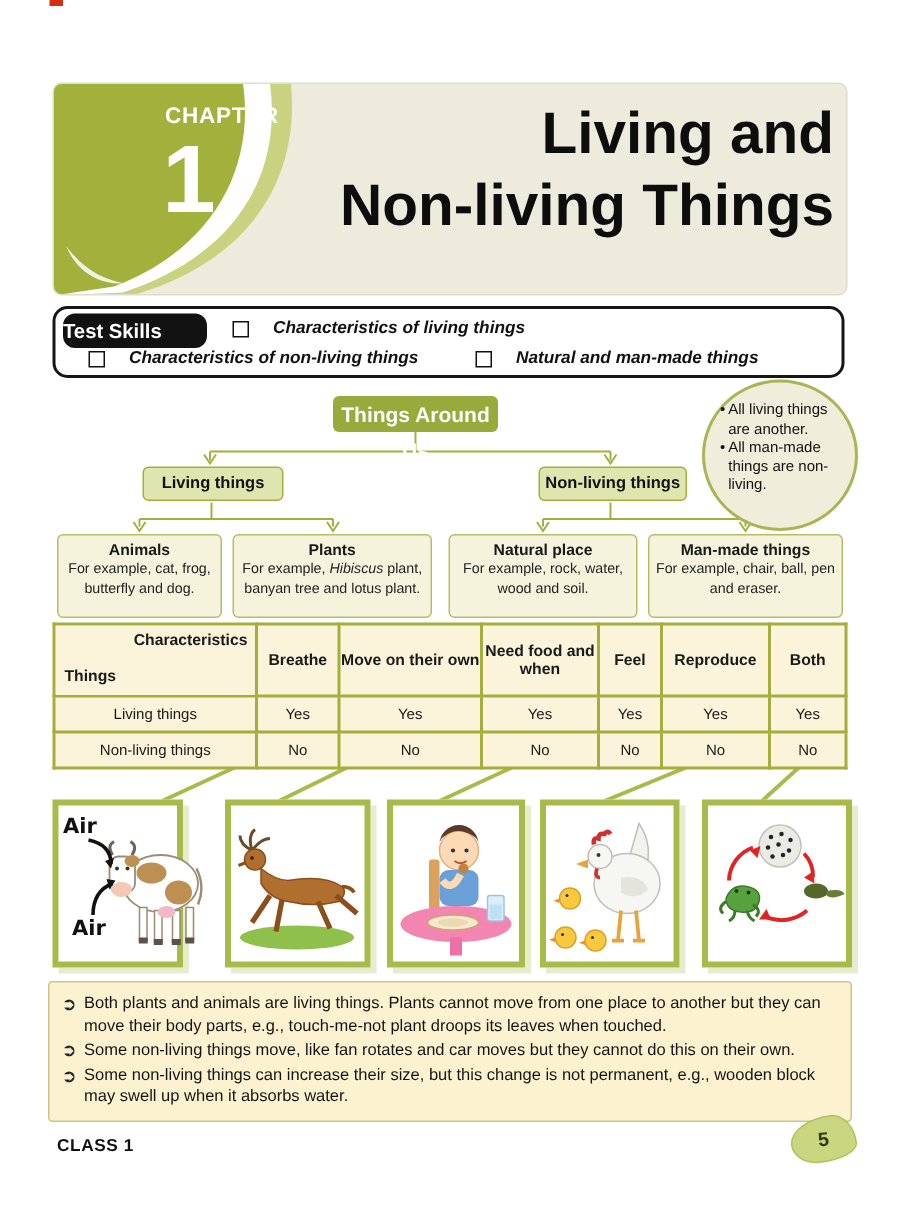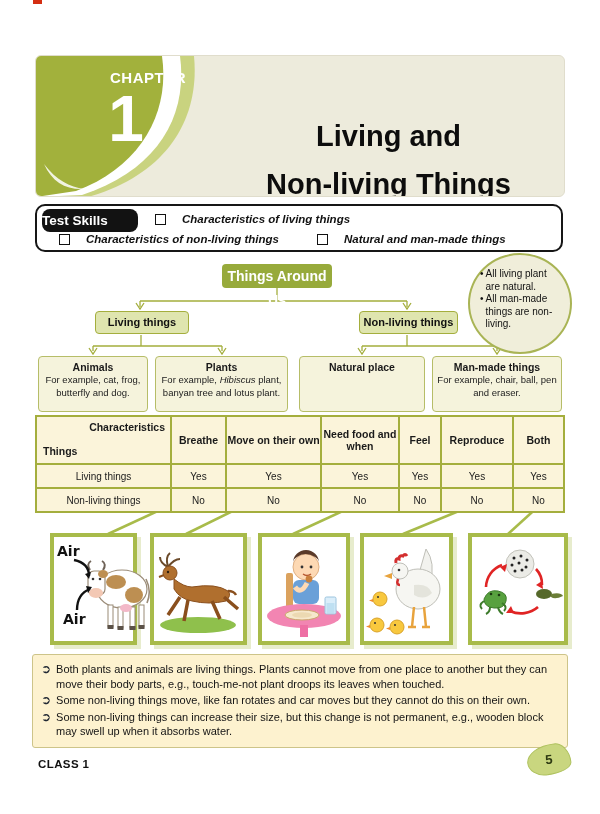--- a/index.html
+++ b/index.html
@@ -10,22 +10,22 @@
   
   #regmark{left:33px;top:0;width:9px;height:4px;background:#d42e12;}
 
   
   #header{left:35px;top:55px;width:528px;height:140px;background:#edebdc;border:1px solid #e0ddcc;
           border-radius:6px;overflow:hidden;}
   #chapter-blob{left:0;top:0;width:180px;height:140px;}
   #chapter-word{left:30px;top:13px;width:120px;text-align:right;color:#fff;font-weight:bold;
                 font-size:15px;letter-spacing:.5px;}
   #chapter-num{left:30px;top:26px;width:120px;text-align:center;color:#fff;font-weight:bold;font-size:64px;}
-  #title{left:185px;top:10px;width:335px;text-align:center;font-weight:bold;font-size:29px;
-         line-height:48px;color:#0d0d0d;margin-top:46px;}
+  #title{left:185px;top:10px;width:335px;text-align:right;font-weight:bold;font-size:39px;
+         line-height:48px;color:#0d0d0d;}
 
   
   #testskills{left:35px;top:204px;width:524px;height:44px;background:#fff;border:2px solid #161616;
               border-radius:10px;}
   #ts-label{left:5px;top:3px;width:96px;height:23px;background:#121212;border-radius:8px;color:#fff;
             font-weight:bold;font-size:13.5px;text-align:left;line-height:23px;}
   .ts-item{display:flex;align-items:center;font-size:11.5px;font-weight:bold;font-style:italic;color:#111;justify-content:center;}
   .chk{display:inline-block;width:9px;height:9px;border:1.5px solid #111;margin-right:16px;background:#fff;}
   #ts-item1{left:118px;top:7px;}
   #ts-item2{left:22px;top:27px;}
@@ -60,21 +60,21 @@
   #ctable th{font-size:10.5px;line-height:12px;font-weight:bold;text-align:center;}
   #ctable td{font-size:10px;text-align:center;height:22px;}
   #corner{position:relative;height:46px;
           background:linear-gradient(to bottom right,#fbf4da 49.4%,#a4ae3d 49.4%,#a4ae3d 50.8%,#fbf4da 50.8%);}
   #corner .c1{position:absolute;right:5px;top:4px;font-weight:bold;font-size:10.5px;}
   #corner .c2{position:absolute;left:6px;bottom:6px;font-weight:bold;font-size:10.5px;}
 
   
   .pic{z-index:2;background:#fff;border:4px solid #a8bb4a;box-sizing:border-box;height:112px;
        box-shadow:4px 4px 0 rgba(168,187,74,.28);}
-  #pic1{left:35px;top:533px;width:87px;margin-left:15px;}
+  #pic1{left:35px;top:533px;width:87px;}
   #pic2{left:150px;top:533px;width:97px;}
   #pic3{left:258px;top:533px;width:92px;}
   #pic4{left:360px;top:533px;width:93px;}
   #pic5{left:468px;top:533px;width:100px;}
   .air{position:absolute;font-weight:bold;font-size:14px;color:#111;font-family:"DejaVu Sans",sans-serif;}
 
   
   #notes{left:32px;top:654px;width:536px;background:#fdf2cf;border:1.5px solid #cdc489;border-radius:3px;
          box-sizing:border-box;padding:7px 10px 8px 8px;z-index:2;}
   .note-row{display:flex;font-size:11px;line-height:14.5px;color:#141414;margin-bottom:2px;}
@@ -153,30 +153,31 @@
   <div class="abs fc-leaf" id="leaf-plants">
     <div class="t">Plants</div>
     <div class="d"><span>For example, </span><i>Hibiscus</i><span> plant, banyan tree and lotus plant.</span></div>
   </div>
   <div class="abs fc-leaf" id="leaf-animals">
     <div class="t">Animals</div>
     <div class="d">For example, cat, frog, butterfly and dog.</div>
   </div>
   <div class="abs fc-leaf" id="leaf-natural">
     <div class="t">Natural place</div>
+    <div class="d">For example, rock, water, wood and soil.</div>
   </div>
   <div class="abs fc-leaf" id="leaf-manmade">
     <div class="t">Man-made things</div>
     <div class="d">For example, chair, ball, pen and eraser.</div>
   </div>
 
   <div class="abs" id="fc-note">
     <div class="nb">
       <span class="b">•</span>
-      <span>All living plant are natural.</span>
+      <span>All living things are another.</span>
     </div>
     <div class="nb">
       <span class="b">•</span>
       <span>All man-made things are non-living.</span>
     </div>
   </div>
 
   <table class="abs" id="ctable">
     <colgroup>
         <col style="width:135px">

